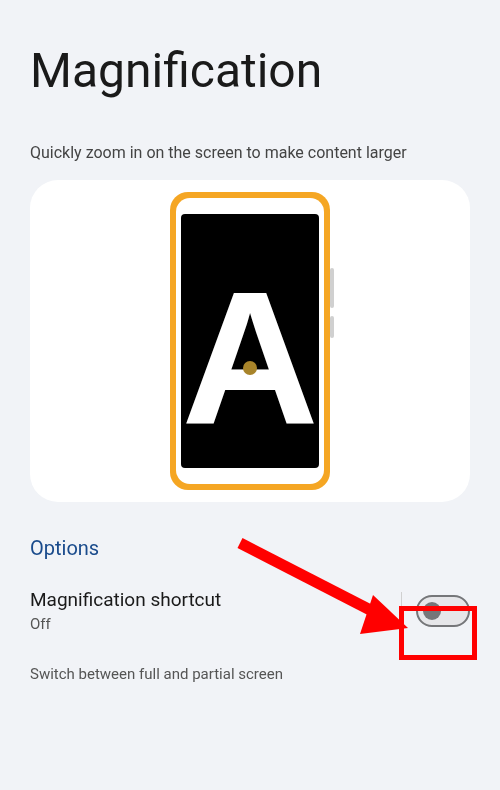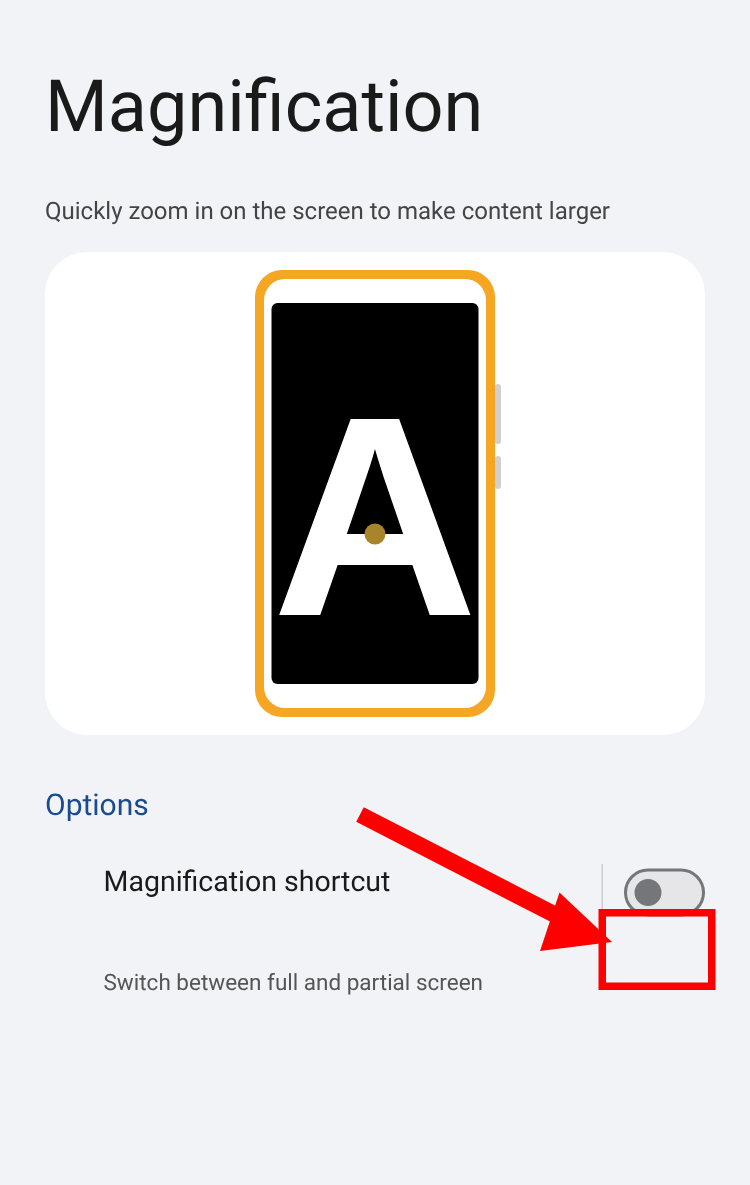--- a/index.html
+++ b/index.html
@@ -18,20 +18,21 @@
     .page-title {
       font-size: 48px;
       font-weight: 400;
       color: #1a1a1a;
       padding: 42px 30px 32px 30px;
     }
     .subtitle {
       font-size: 16px;
       color: #444;
       padding: 0 30px 18px 30px;
+      margin-top: 12px;
     }
     .illustration-card {
       background: #ffffff;
       margin: 0 30px;
       border-radius: 28px;
       height: 322px;
       display: flex;
       align-items: center;
       justify-content: center;
       position: relative;
@@ -98,21 +99,20 @@
       padding: 34px 30px 0 30px;
     }
     .setting-row {
       padding: 28px 30px 0 30px;
       display: flex;
       align-items: flex-start;
       justify-content: space-between;
     }
     .setting-text {
       flex: 1;
-      margin-left: 39px;
     }
     .setting-title {
       font-size: 19px;
       color: #1a1a1a;
       font-weight: 400;
     }
     .setting-subtitle {
       font-size: 15px;
       color: #555;
       margin-top: 4px;
@@ -171,20 +171,21 @@
       </div>
     </div>
   </div>
 </div>
 
 <div class="section-header">Options</div>
 
 <div class="setting-row">
   <div class="setting-text">
     <div class="setting-title">Magnification shortcut</div>
+    <div class="setting-subtitle">Off</div>
   </div>
   <div class="vdiv"></div>
   <div class="toggle">
     <div class="toggle-thumb"></div>
   </div>
 </div>
 
 <div class="setting-row">
   <div class="setting-text">
     <div class="setting-subtitle">Switch between full and partial screen</div>

